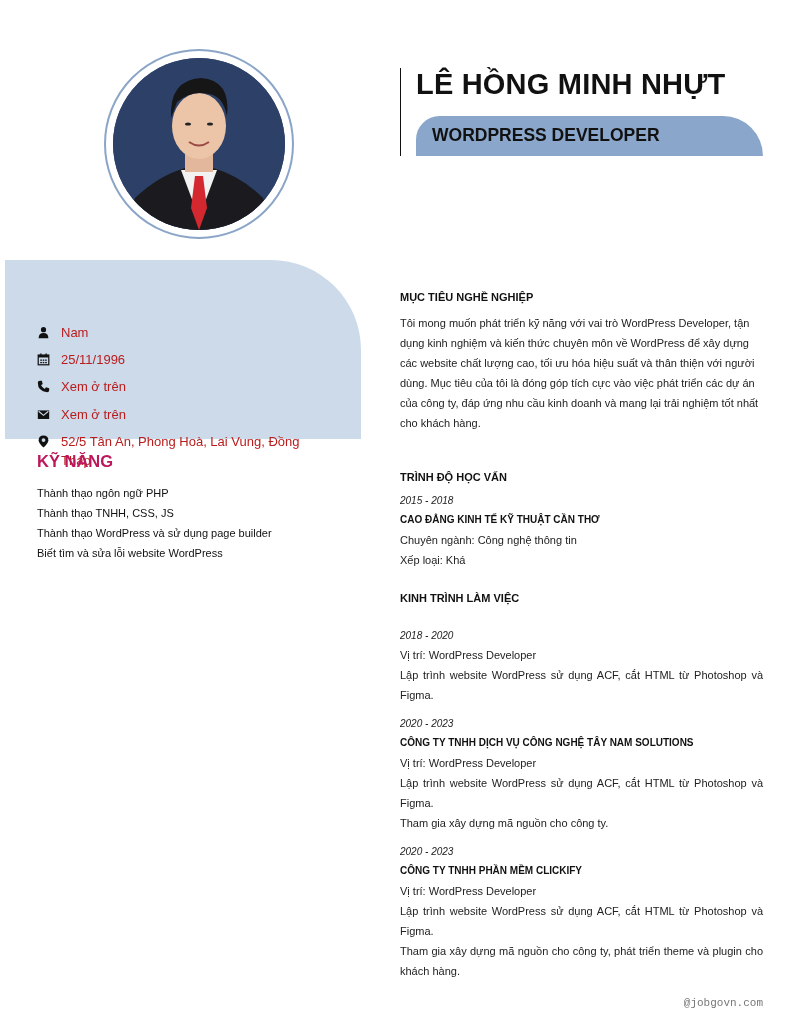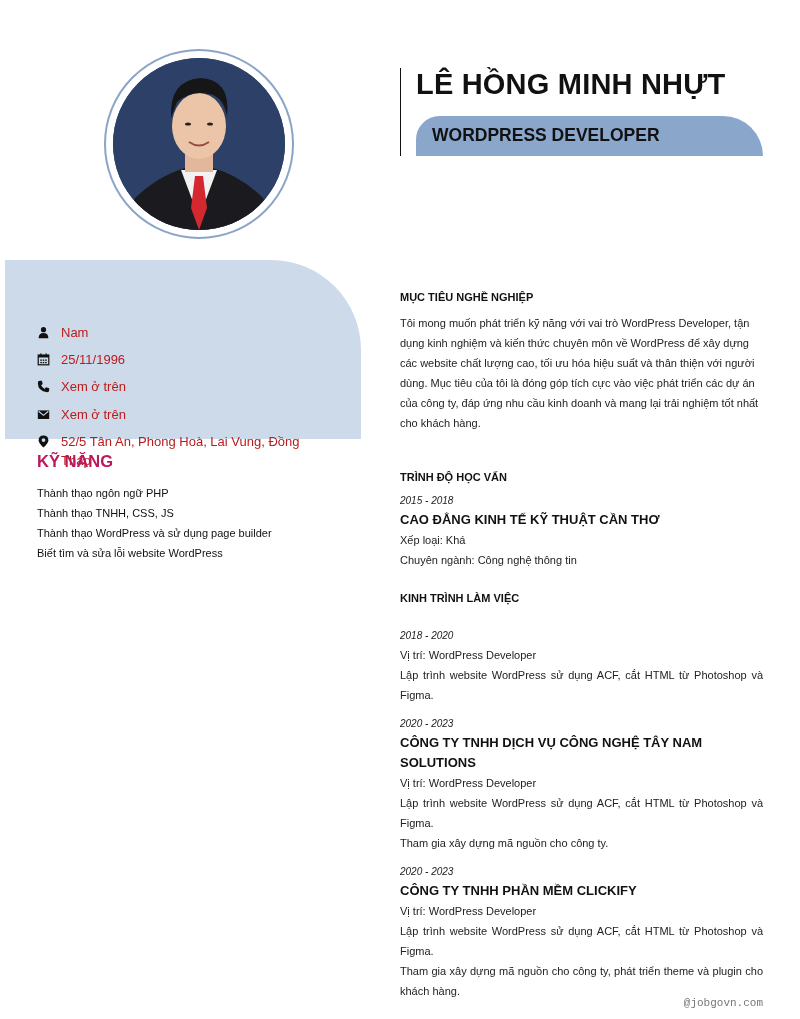--- a/index.html
+++ b/index.html
@@ -45,21 +45,21 @@
     .section-h-left { position: absolute; left: 37px; top: 452px; font-size: 16.5px; font-weight: bold; color: #be185d; }
     .skills { position: absolute; left: 37px; top: 483px; }
     .skills li { list-style: none; font-size: 11px; line-height: 20px; color: #111; }
 
     
     .right { position: absolute; left: 400px; width: 363px; }
     .section-h { font-size: 11px; font-weight: bold; color: #111; margin-top: 30px; }
     .para { font-size: 11px; line-height: 20px; color: #222; }
     .justify { text-align: justify; }
     .period { font-size: 10px; font-style: italic; color: #222; line-height: 18px; }
-    .org { font-size: 13px; font-weight: bold; color: #111; line-height: 20px; }
+    .org { font-size: 10px; font-weight: bold; color: #111; line-height: 20px; }
 
     .footer { position: absolute; right: 37px; top: 997px; font-family: "Liberation Mono", "DejaVu Sans Mono", monospace; font-size: 11px; color: #777; }
   </style>
 </head>
 <body>
 
 <div class="avatar-ring">
   <div class="avatar">
     <svg viewBox="0 0 172 172">
       <rect width="172" height="172" fill="#2d4068"></rect>
@@ -155,22 +155,22 @@
 
 <div class="right" style="top:261px;">
   <div class="section-h">MỤC TIÊU NGHỀ NGHIỆP</div>
   <div class="para" style="margin-top:10px;">Tôi mong muốn phát triển kỹ năng với vai trò WordPress Developer, tận dụng kinh nghiệm và kiến thức chuyên môn về WordPress để xây dựng các website chất lượng cao, tối ưu hóa hiệu suất và thân thiện với người dùng. Mục tiêu của tôi là đóng góp tích cực vào việc phát triển các dự án của công ty, đáp ứng nhu cầu kinh doanh và mang lại trải nghiệm tốt nhất cho khách hàng.</div>
 </div>
 
 <div class="right" style="top:441px;">
   <div class="section-h">TRÌNH ĐỘ HỌC VẤN</div>
   <div class="period" style="margin-top:9px;">2015 - 2018</div>
   <div class="org">CAO ĐẲNG KINH TẾ KỸ THUẬT CẦN THƠ</div>
+  <div class="para">Chuyên ngành: Công nghệ thông tin</div>
   <div class="para">Xếp loại: Khá</div>
-  <div class="para">Chuyên ngành: Công nghệ thông tin</div>
 </div>
 
 <div class="right" style="top:562px;">
   <div class="section-h">KINH TRÌNH LÀM VIỆC</div>
 
   <div style="margin-top:23px;">
     <div class="period">2018 - 2020</div>
     <div class="para">Vị trí: WordPress Developer</div>
     <div class="para justify">Lập trình website WordPress sử dụng ACF, cắt HTML từ Photoshop và Figma.</div>
   </div>

